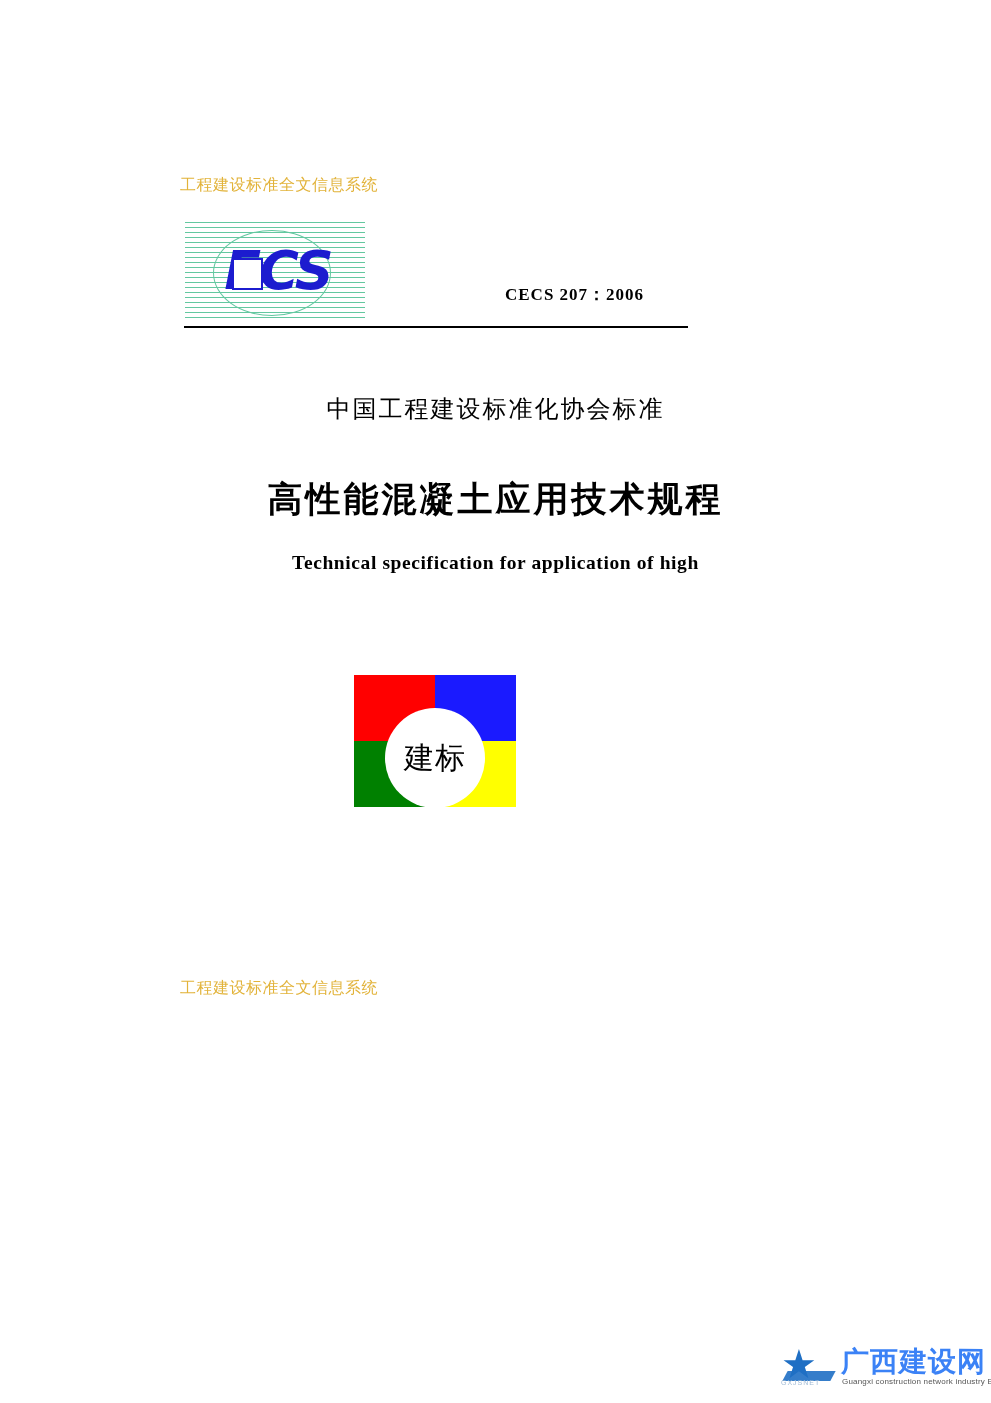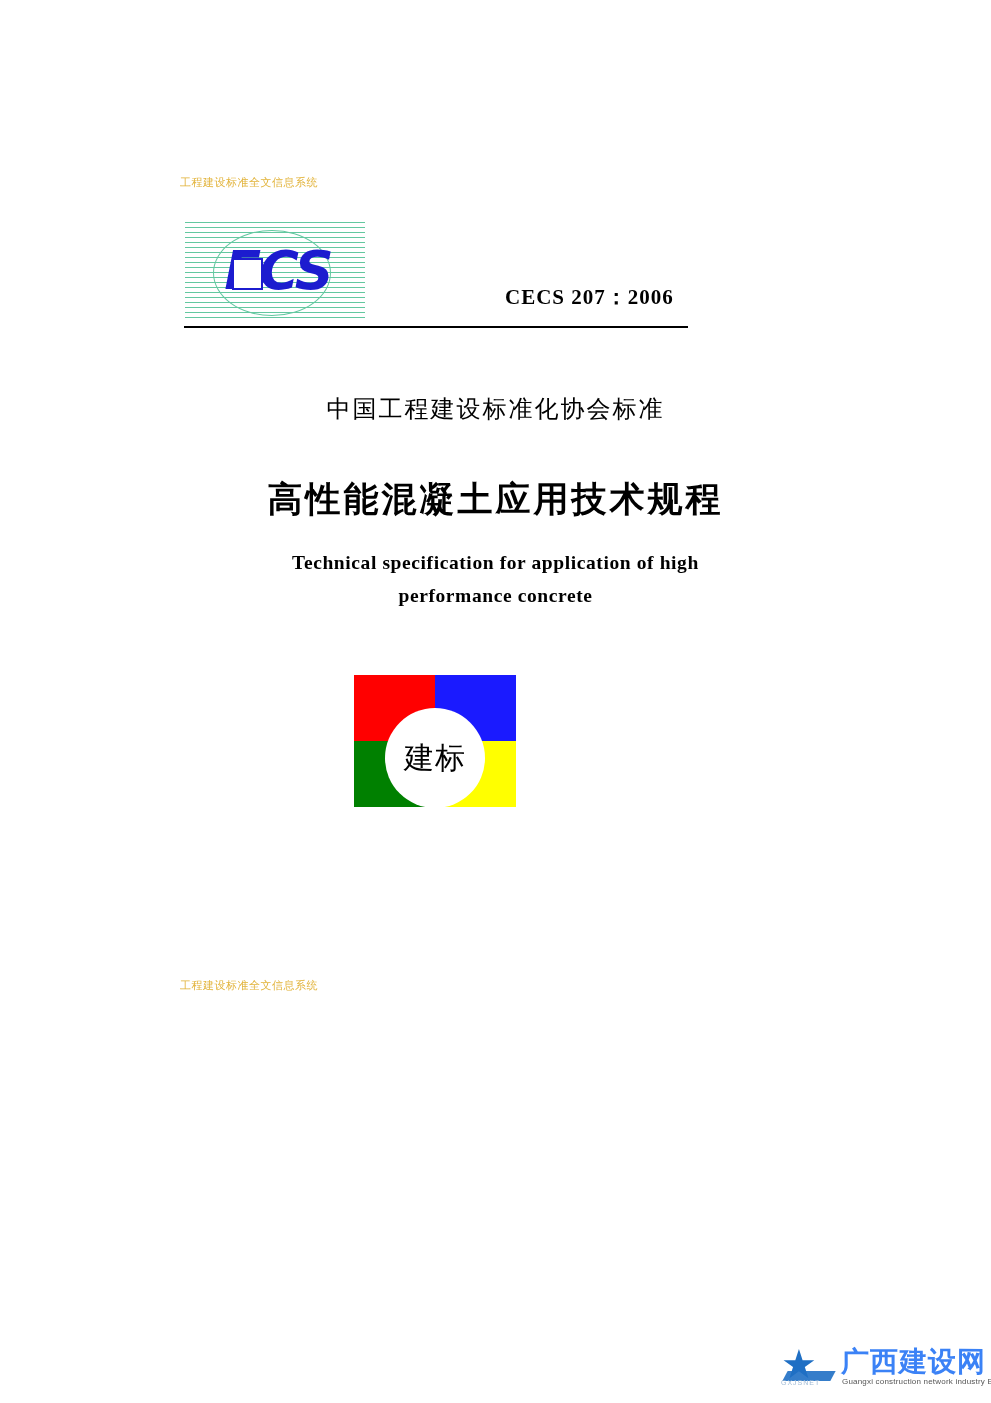--- a/index.html
+++ b/index.html
@@ -18,21 +18,21 @@
   .page {
     position: absolute;
     inset: 0;
     background: #ffffff;
   }
 
   
   .watermark {
     position: absolute;
     font-family: "Liberation Serif", serif;
-    font-size: 11px;
+    font-size: 16px;
     color: #e2b33a;
     letter-spacing: 0.5px;
     white-space: nowrap;
   }
   .watermark.top { left: 180px; top: 175px; }
   .watermark.bottom { left: 180px; top: 978px; }
 
   
   .logo-area {
     position: absolute;
@@ -82,21 +82,21 @@
     background: #ffffff;
   }
 
   
   .std-code {
     position: absolute;
     left: 505px;
     top: 283px;
     font-family: "Liberation Serif", serif;
     font-weight: bold;
-    font-size: 21px;
+    font-size: 17px;
     color: #000000;
     letter-spacing: 1px;
   }
 
   
   .rule {
     position: absolute;
     left: 184px;
     top: 326px;
     width: 504px;
@@ -246,21 +246,20 @@
   <div class="std-code">CECS 207：2006</div>
 
   <div class="rule"></div>
 
   <div class="assoc-line">中国工程建设标准化协会标准</div>
 
   <div class="main-title">高性能混凝土应用技术规程</div>
 
   <div class="en-title">
     <div>Technical specification for application of high</div>
-    <div>performance concrete</div>
   </div>
 
   <div class="emblem">
     <div class="q1"></div>
     <div class="q2"></div>
     <div class="q3"></div>
     <div class="q4"></div>
     <div class="emblem-circle">建标</div>
   </div>
 

